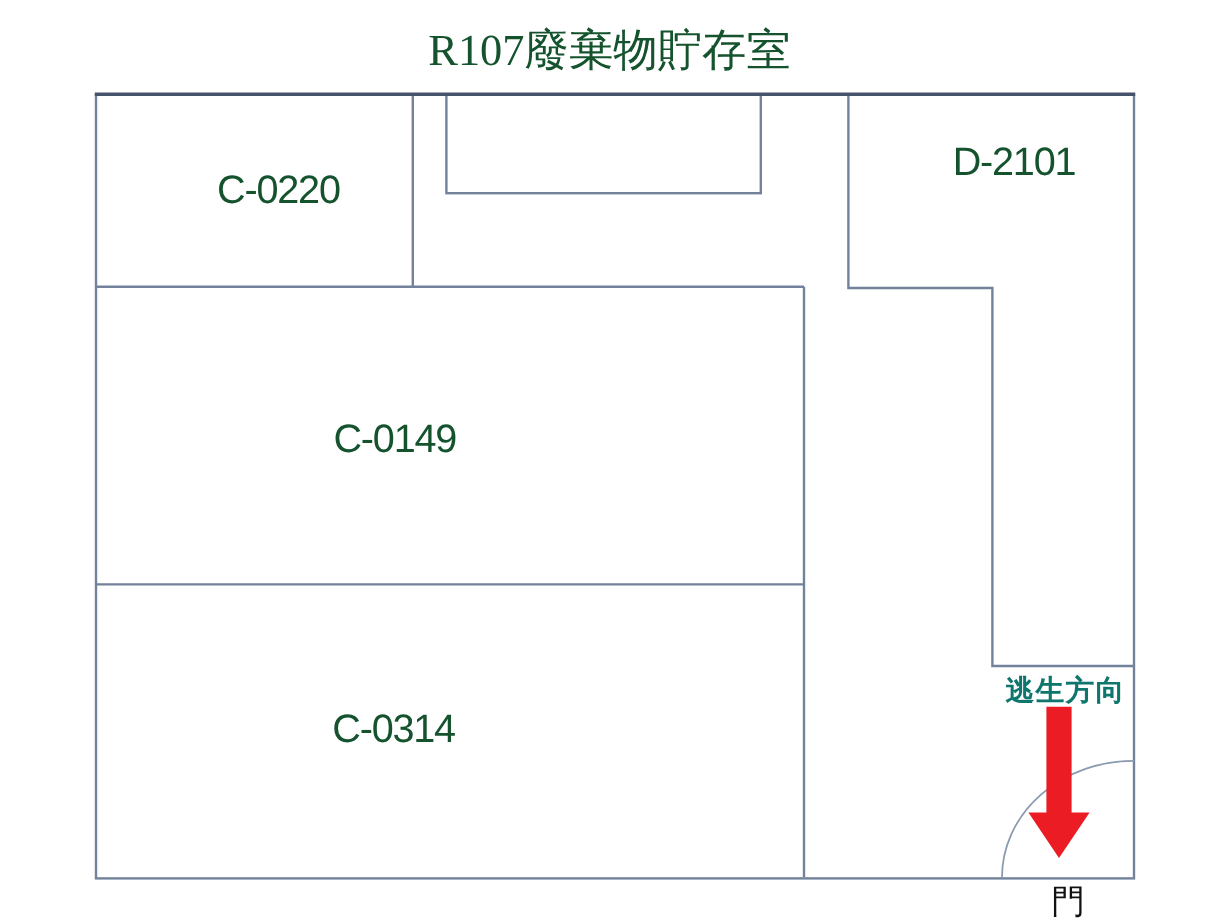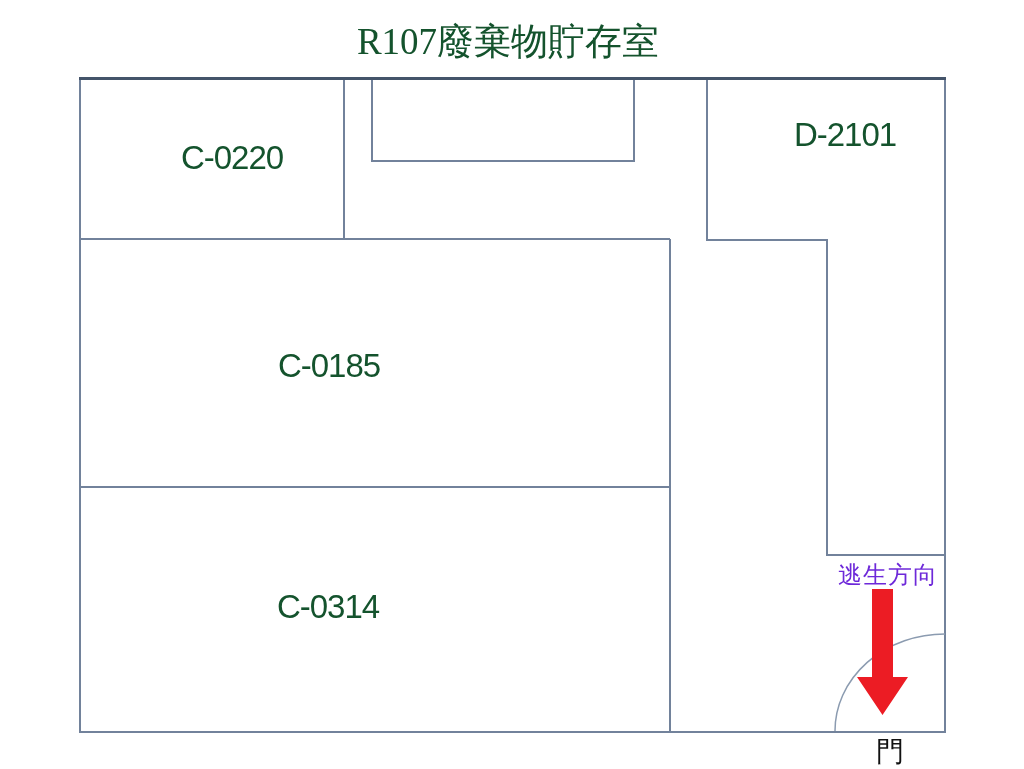--- a/index.html
+++ b/index.html
@@ -48,22 +48,22 @@
   .room-label.c0299 { left: 232px; top: 158px; }
   .room-label.c0399 { left: 492px; top: 119px; }
   .room-label.d2101 { left: 845px; top: 135px; }
   .room-label.c0149 { left: 329px; top: 366px; }
   .room-label.c0169 { left: 328px; top: 607px; }
   .escape-label {
     left: 888px;
     top: 575px;
     font-family: "Liberation Serif", "DejaVu Serif", serif;
     font-size: 24px;
-    font-weight: 400;
-    color: #6d28d9;
+    font-weight: 700;
+    color: #0f766e;
     letter-spacing: 1px;
   }
   .door-label {
     left: 890px;
     top: 752px;
     font-family: "Liberation Serif", "DejaVu Serif", serif;
     font-size: 28px;
     color: #111111;
   }
 </style>
@@ -95,20 +95,20 @@
 
     <path d="M835 731 A110 97 0 0 1 945 634" stroke="#8b9bb0" stroke-width="1.5" fill="none"></path>
 
     <path d="M872 589 L893 589 L893 677 L908 677 L882.5 715 L857 677 L872 677 Z" fill="#ec1c24"></path>
   </svg>
 
   <div class="lbl title">R107廢棄物貯存室</div>
 
   <div class="lbl room-label c0299">C-0220</div>
   <div class="lbl room-label d2101">D-2101</div>
-  <div class="lbl room-label c0149">C-0185</div>
+  <div class="lbl room-label c0149">C-0149</div>
   <div class="lbl room-label c0169">C-0314</div>
 
   <div class="lbl escape-label">逃生方向</div>
 
   <div class="lbl door-label">門</div>
 
 </div>
 
 </body></html>

